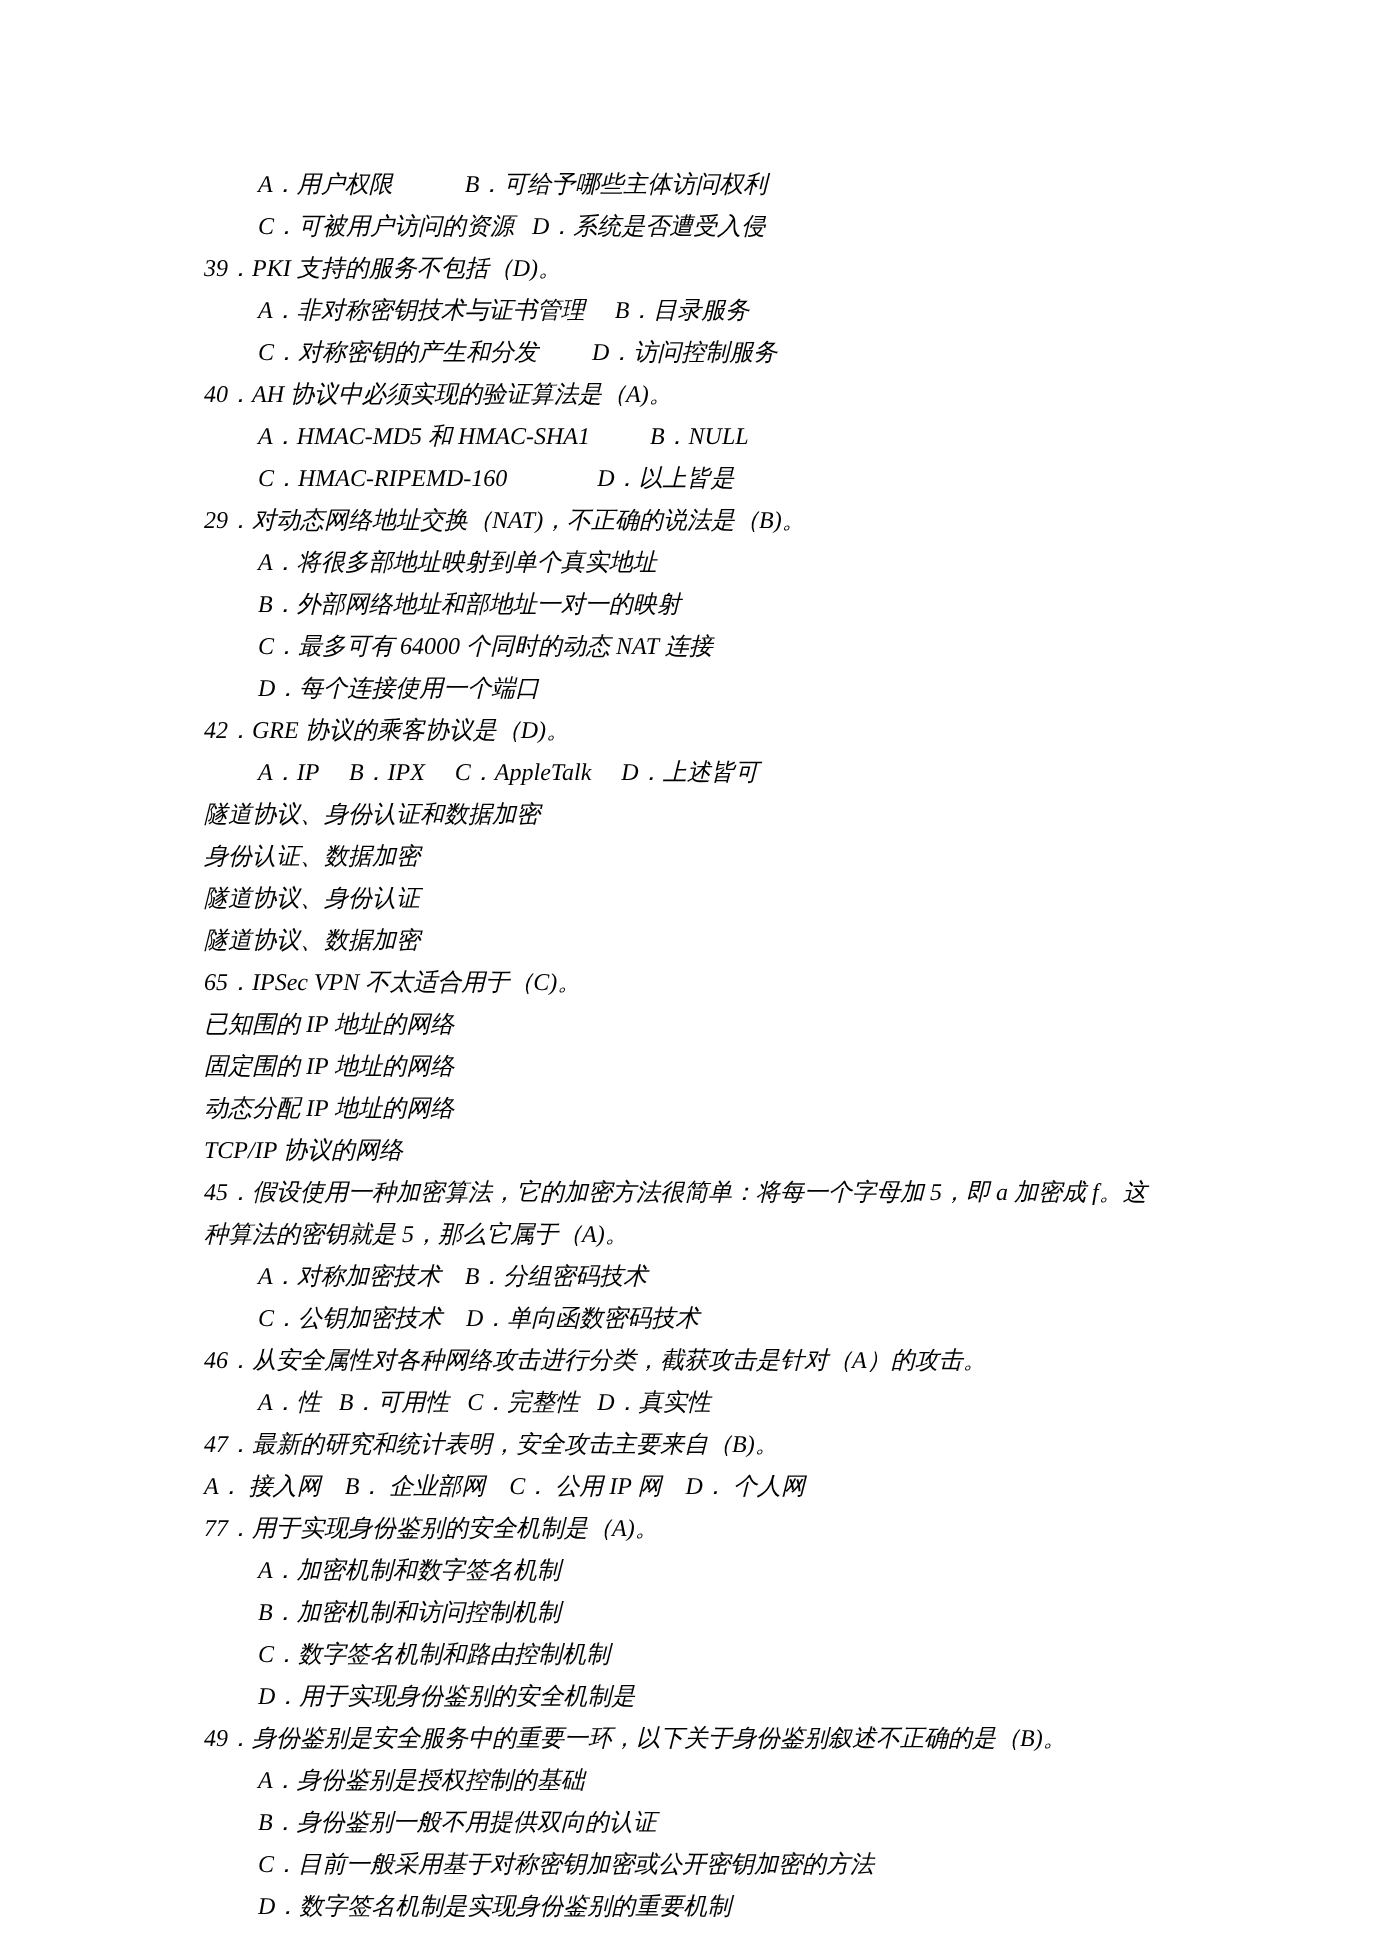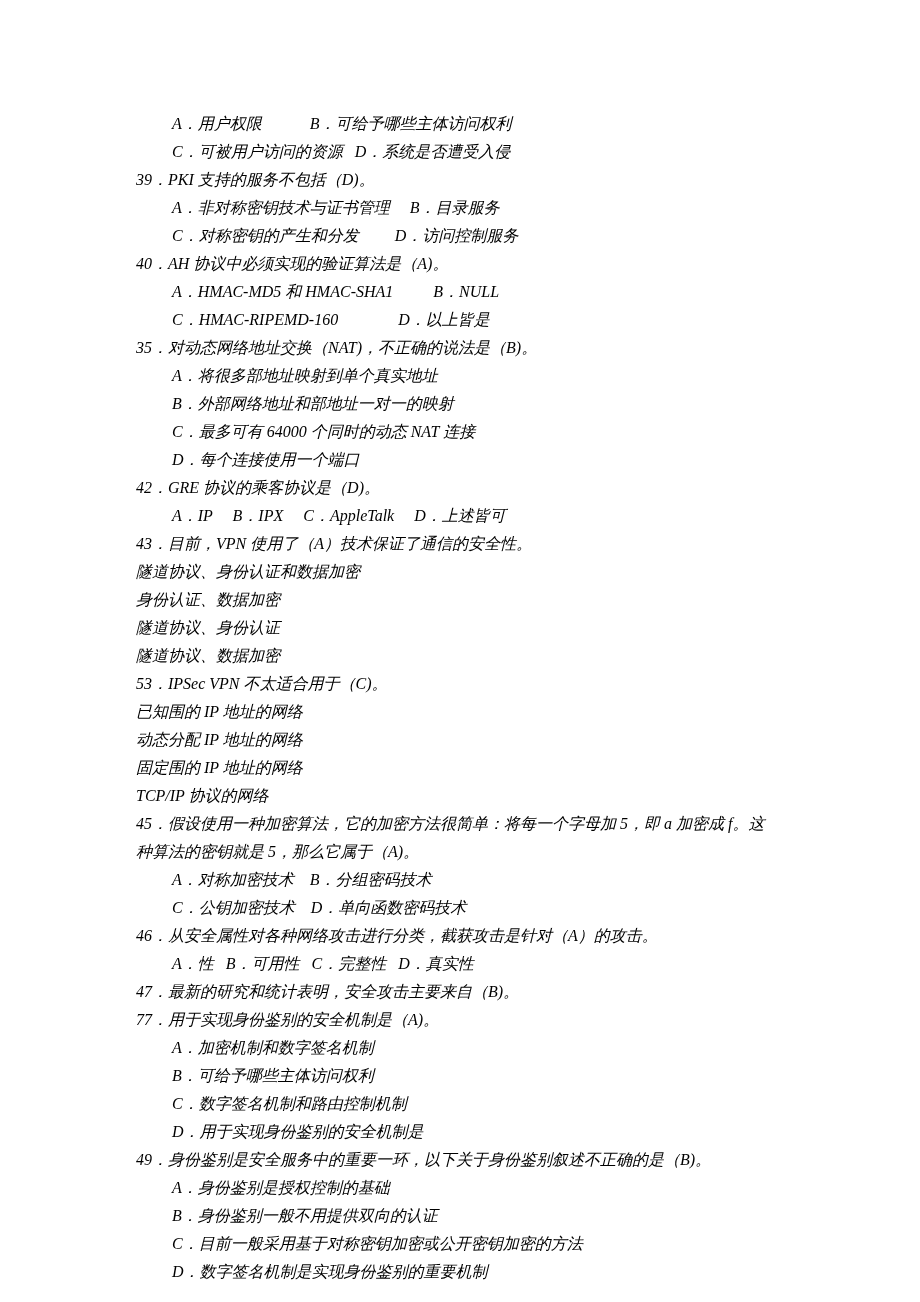--- a/index.html
+++ b/index.html
@@ -30,47 +30,47 @@
 <div class="page">
   <div id="body-lines">
       <div class="line indent1">A．用户权限            B．可给予哪些主体访问权利</div>
       <div class="line indent1">C．可被用户访问的资源   D．系统是否遭受入侵</div>
       <div class="line q">39．PKI 支持的服务不包括（D)。</div>
       <div class="line indent1">A．非对称密钥技术与证书管理     B．目录服务</div>
       <div class="line indent1">C．对称密钥的产生和分发         D．访问控制服务</div>
       <div class="line q">40．AH 协议中必须实现的验证算法是（A)。</div>
       <div class="line indent1">A．HMAC-MD5 和 HMAC-SHA1          B．NULL</div>
       <div class="line indent1">C．HMAC-RIPEMD-160               D．以上皆是</div>
-      <div class="line q">35．对动态网络地址交换（NAT)，不正确的说法是（B)。</div>
+      <div class="line q">29．对动态网络地址交换（NAT)，不正确的说法是（B)。</div>
       <div class="line indent1">A．将很多部地址映射到单个真实地址</div>
       <div class="line indent1">B．外部网络地址和部地址一对一的映射</div>
       <div class="line indent1">C．最多可有 64000 个同时的动态 NAT 连接</div>
       <div class="line indent1">D．每个连接使用一个端口</div>
       <div class="line q">42．GRE 协议的乘客协议是（D)。</div>
       <div class="line indent1">A．IP     B．IPX     C．AppleTalk     D．上述皆可</div>
-      <div class="line q">43．目前，VPN 使用了（A）技术保证了通信的安全性。</div>
       <div class="line q">隧道协议、身份认证和数据加密</div>
       <div class="line q">身份认证、数据加密</div>
       <div class="line q">隧道协议、身份认证</div>
       <div class="line q">隧道协议、数据加密</div>
-      <div class="line q">53．IPSec VPN 不太适合用于（C)。</div>
+      <div class="line q">65．IPSec VPN 不太适合用于（C)。</div>
       <div class="line q">已知围的 IP 地址的网络</div>
+      <div class="line q">固定围的 IP 地址的网络</div>
       <div class="line q">动态分配 IP 地址的网络</div>
-      <div class="line q">固定围的 IP 地址的网络</div>
       <div class="line q">TCP/IP 协议的网络</div>
       <div class="line q">45．假设使用一种加密算法，它的加密方法很简单：将每一个字母加 5，即 a 加密成 f。这</div>
       <div class="line q">种算法的密钥就是 5，那么它属于（A)。</div>
       <div class="line indent1">A．对称加密技术    B．分组密码技术</div>
       <div class="line indent1">C．公钥加密技术    D．单向函数密码技术</div>
       <div class="line q">46．从安全属性对各种网络攻击进行分类，截获攻击是针对（A）的攻击。</div>
       <div class="line indent1">A．性   B．可用性   C．完整性   D．真实性</div>
       <div class="line q">47．最新的研究和统计表明，安全攻击主要来自（B)。</div>
+      <div class="line q">A． 接入网    B． 企业部网    C． 公用 IP 网    D． 个人网</div>
       <div class="line q">77．用于实现身份鉴别的安全机制是（A)。</div>
       <div class="line indent1">A．加密机制和数字签名机制</div>
-      <div class="line indent1">B．可给予哪些主体访问权利</div>
+      <div class="line indent1">B．加密机制和访问控制机制</div>
       <div class="line indent1">C．数字签名机制和路由控制机制</div>
       <div class="line indent1">D．用于实现身份鉴别的安全机制是</div>
       <div class="line q">49．身份鉴别是安全服务中的重要一环，以下关于身份鉴别叙述不正确的是（B)。</div>
       <div class="line indent1">A．身份鉴别是授权控制的基础</div>
       <div class="line indent1">B．身份鉴别一般不用提供双向的认证</div>
       <div class="line indent1">C．目前一般采用基于对称密钥加密或公开密钥加密的方法</div>
       <div class="line indent1">D．数字签名机制是实现身份鉴别的重要机制</div>
     </div>
 
 </div>

